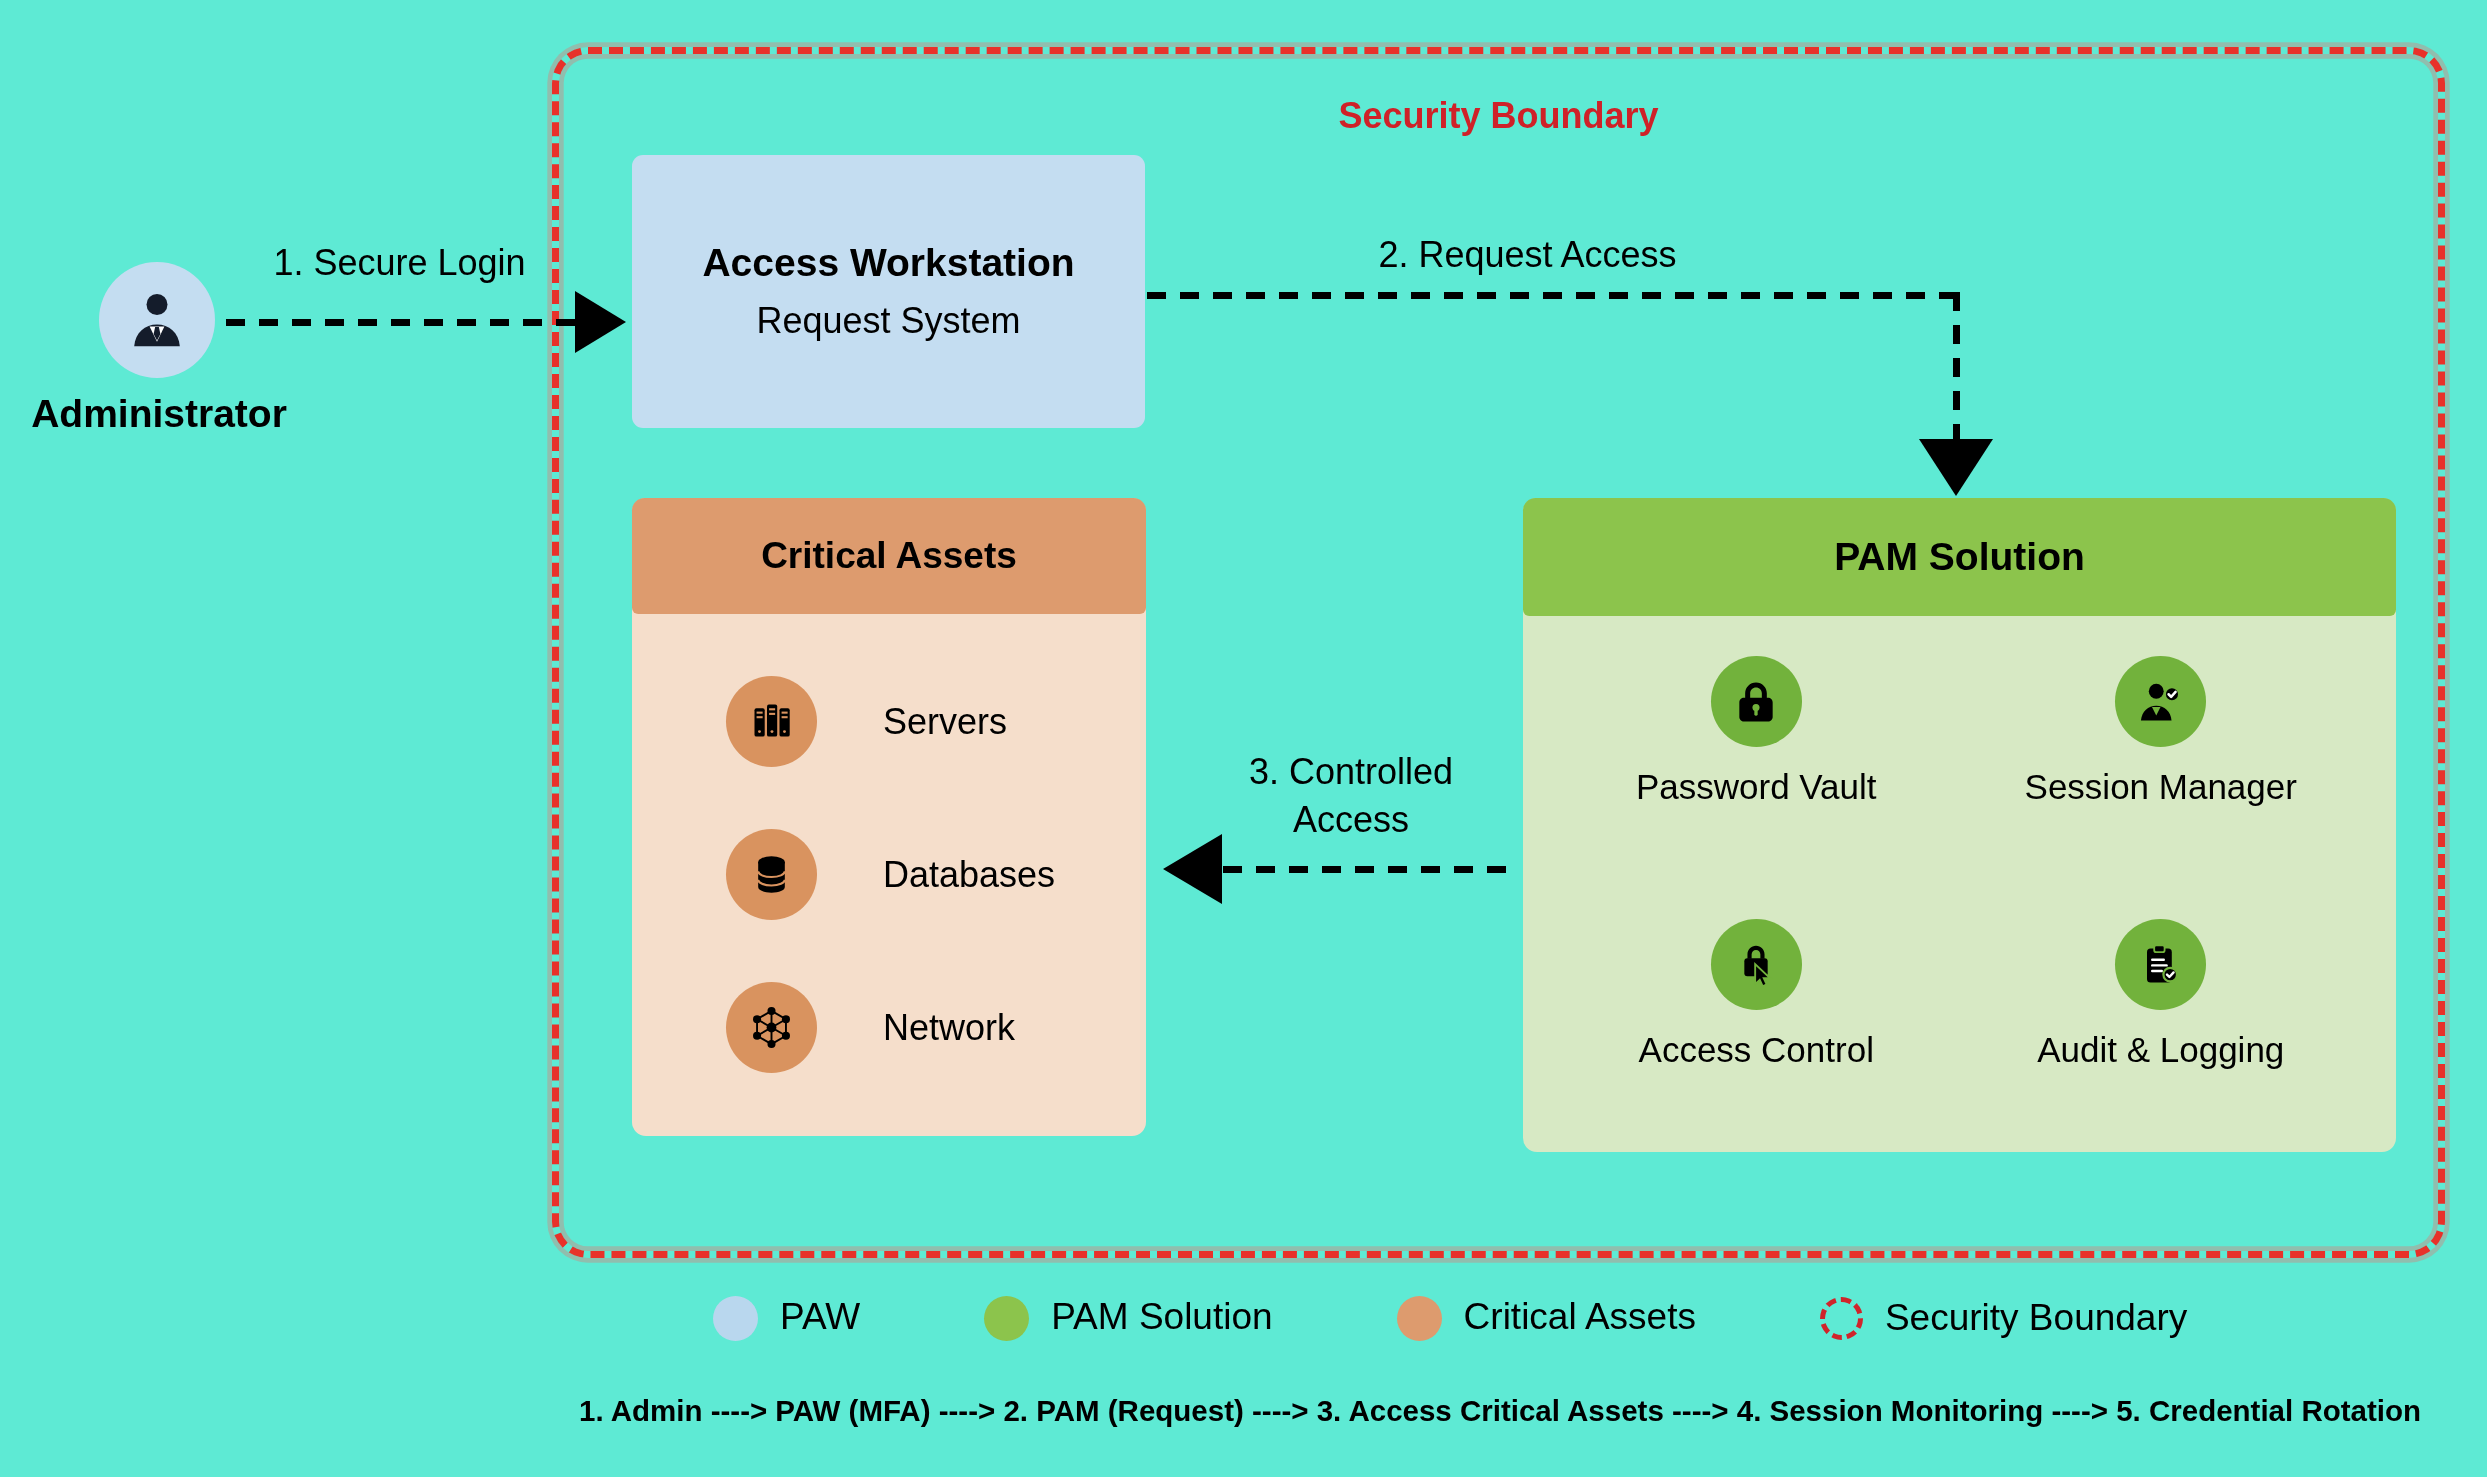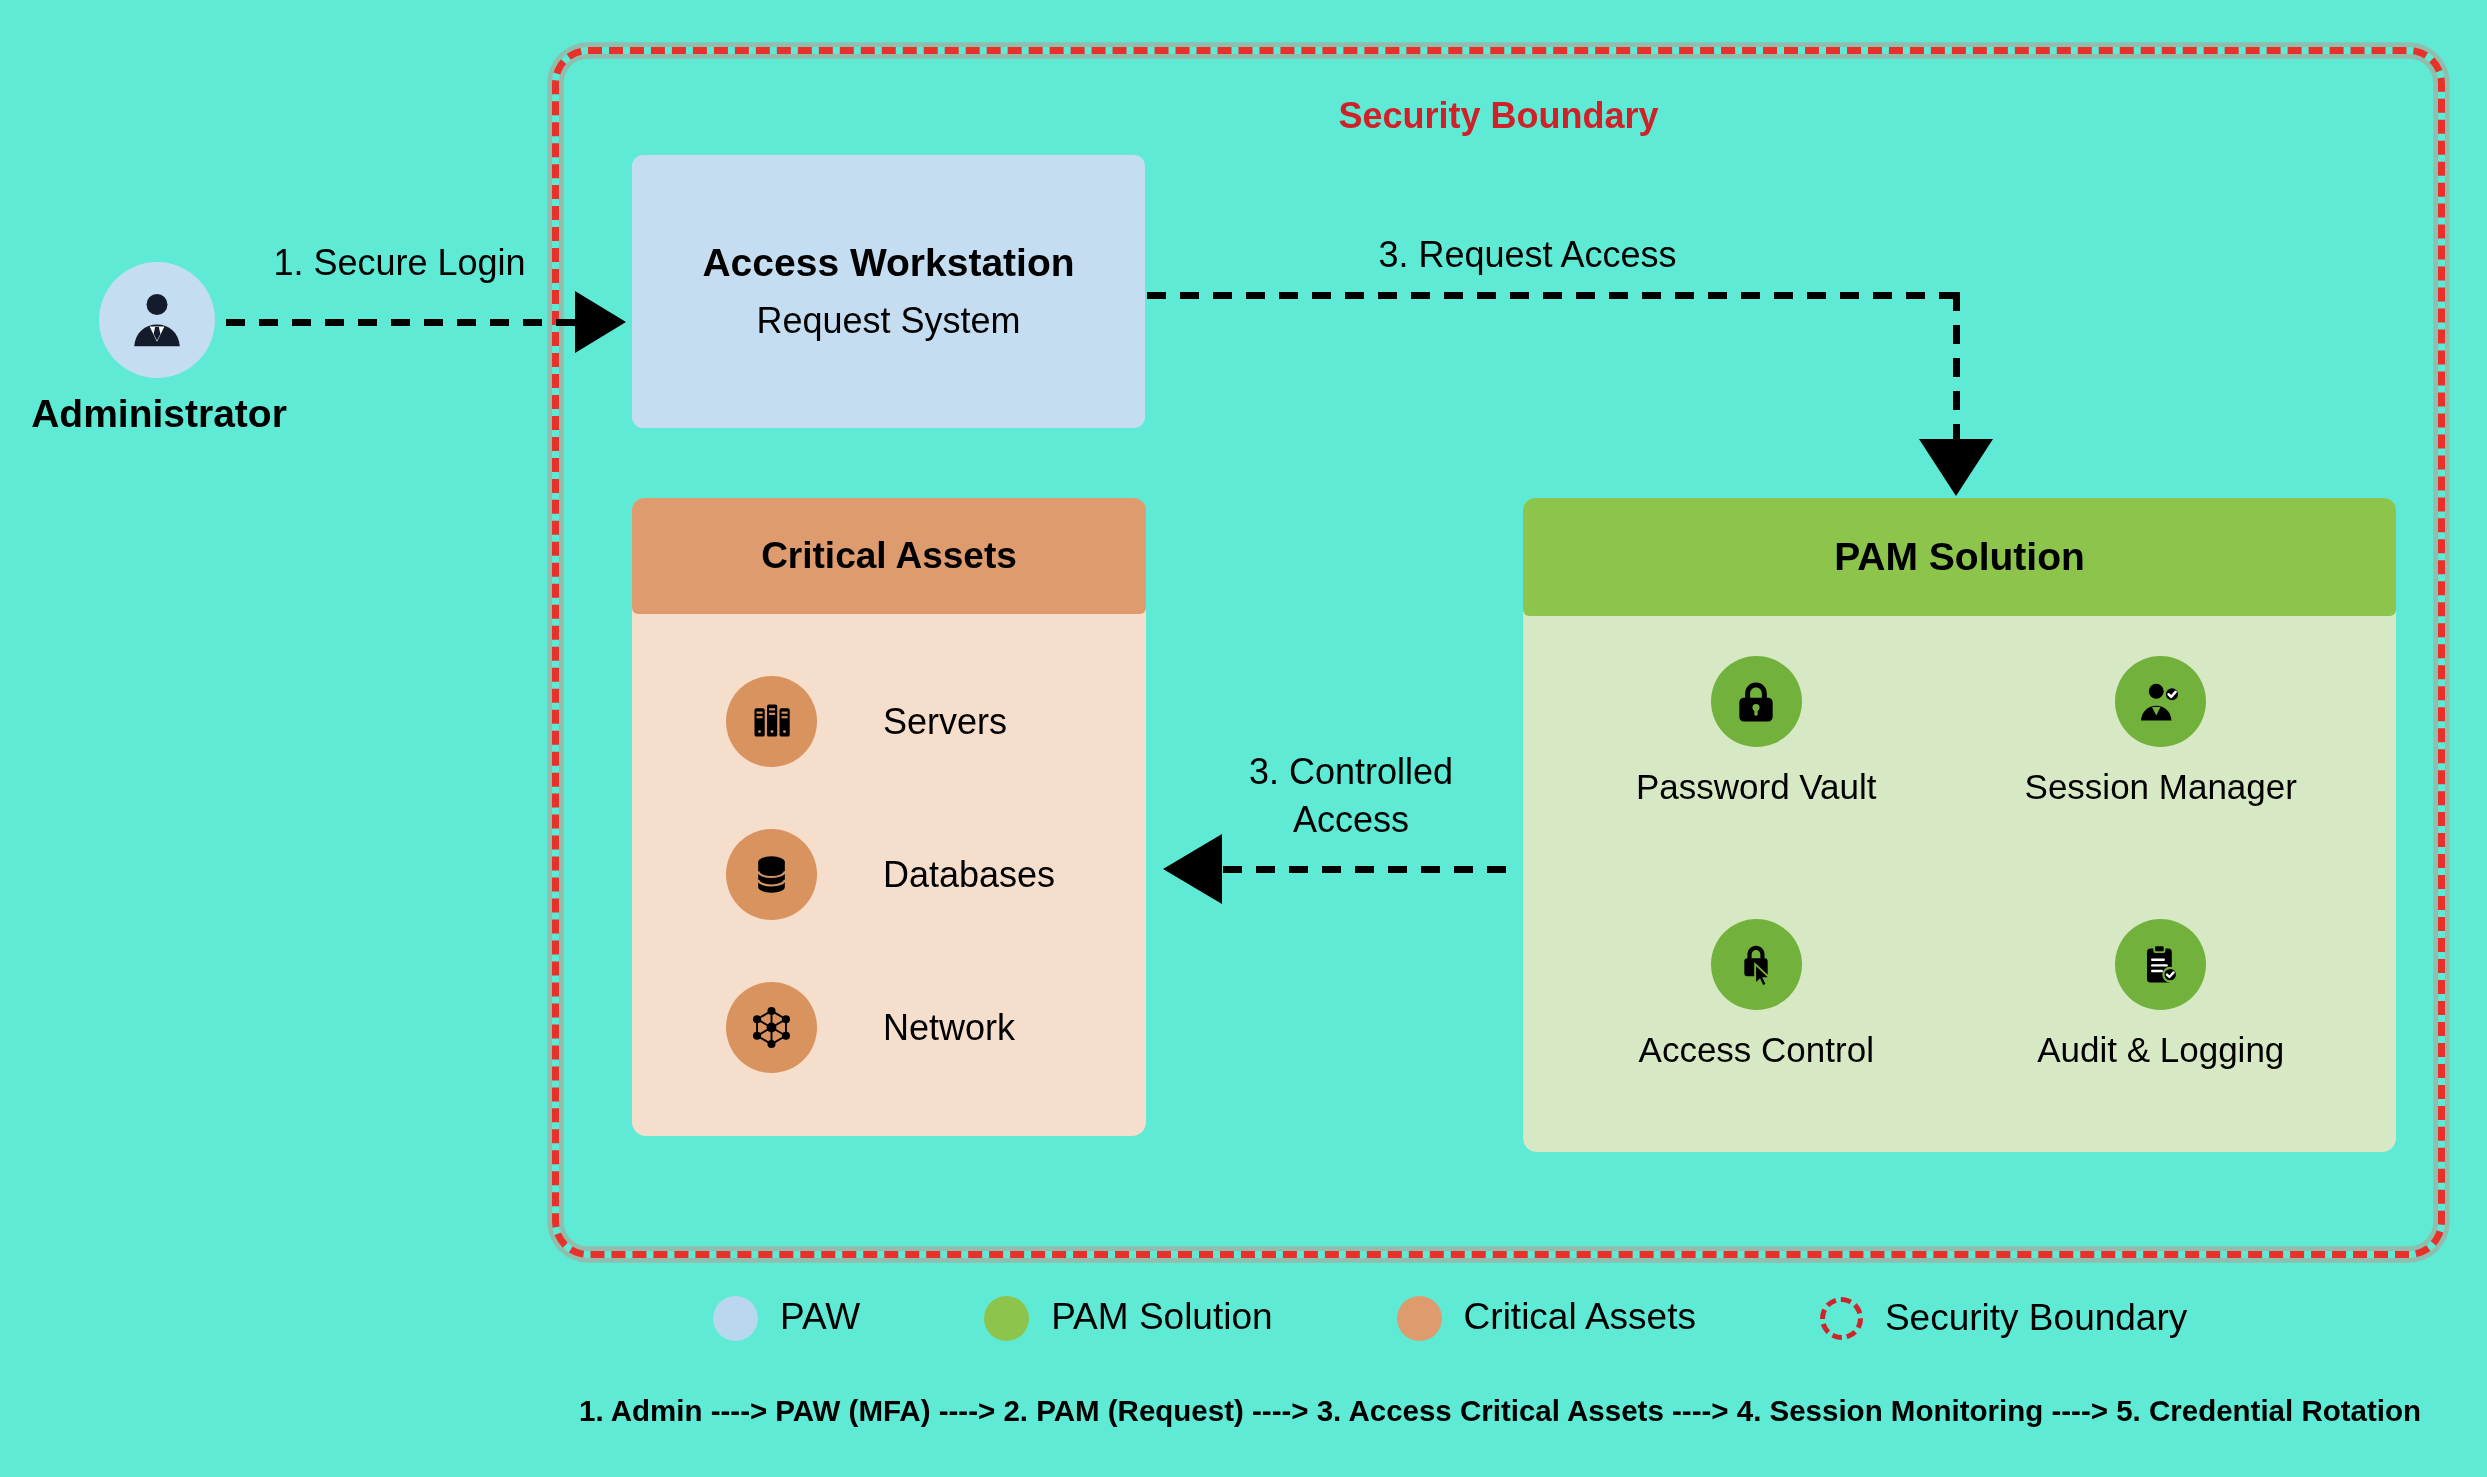--- a/index.html
+++ b/index.html
@@ -86,21 +86,21 @@
 
   <div class="arrow-label" style="left:233px; top:242px; width:333px;">1. Secure Login</div>
   <div class="dash-h" style="left:226px; top:319px; width:350px;"></div>
   <div class="arr-right" style="left:575px; top:291px;"></div>
 
   <div class="workstation">
     <div class="ws-title">Access Workstation</div>
     <div class="ws-sub">Request System</div>
   </div>
 
-  <div class="arrow-label" style="left:1287px; top:234px; width:481px;">3. Request Access</div>
+  <div class="arrow-label" style="left:1287px; top:234px; width:481px;">2. Request Access</div>
   <div class="dash-h" style="left:1147px; top:292px; width:813px;"></div>
   <div class="dash-v" style="left:1953px; top:292px; height:154px;"></div>
   <div class="arr-down" style="left:1919px; top:439px;"></div>
 
   <div class="assets">
     <div class="assets-header">Critical Assets</div>
     <div class="assets-body">
 
       <div class="asset-row">
         <span class="icon-circle orange">

